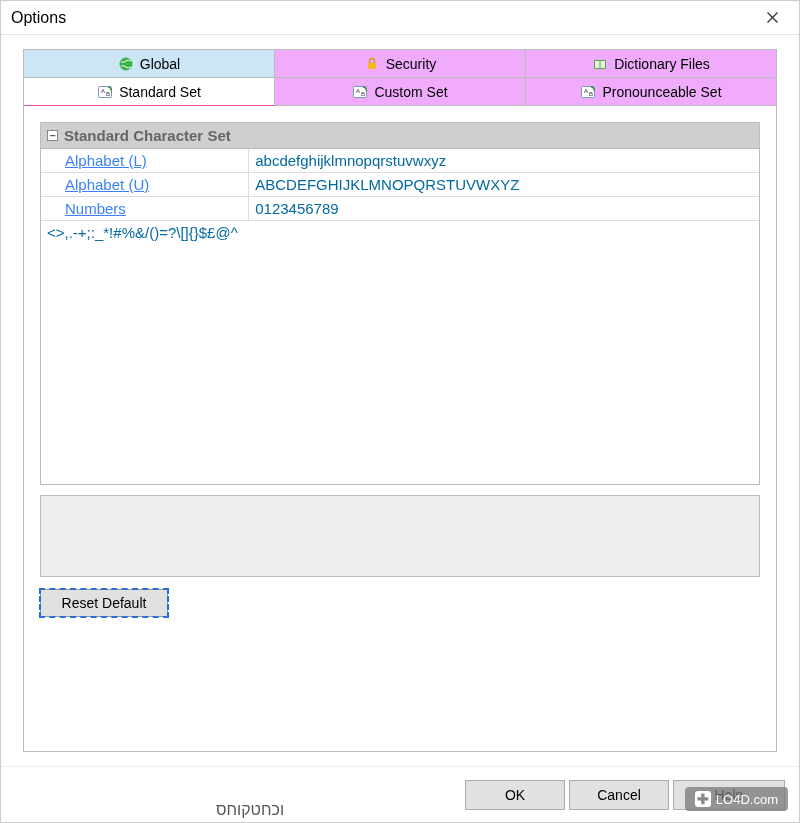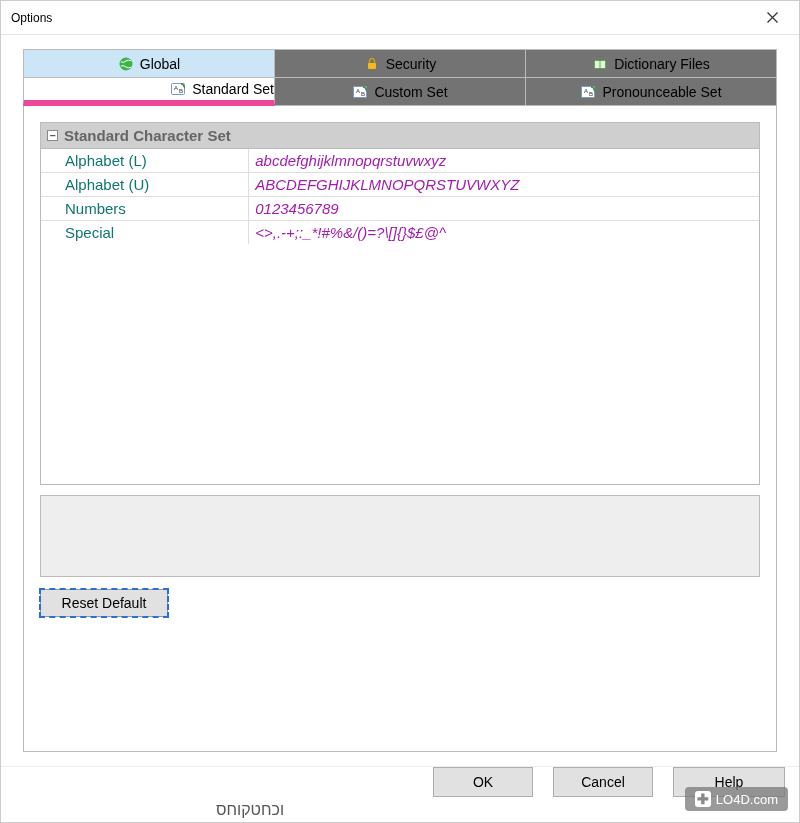--- a/index.html
+++ b/index.html
@@ -23,21 +23,21 @@
     }
     .titlebar {
       height: 34px;
       display: flex;
       align-items: center;
       justify-content: space-between;
       padding: 0 4px 0 10px;
       border-bottom: 1px solid #e5e5e5;
     }
     .titlebar-title {
-      font-size: 12px;
+      font-size: 16px;
       color: #000;
     }
     .close-btn {
       width: 46px;
       height: 30px;
       display: flex;
       align-items: center;
       justify-content: center;
       cursor: pointer;
     }
@@ -53,33 +53,32 @@
       height: 28px;
     }
     .tab {
       flex: 1;
       display: flex;
       align-items: center;
       justify-content: center;
       gap: 6px;
       border: 1px solid #bbb;
       border-bottom: none;
-      background: #737373;
+      background: #f0abfc;
       font-size: 14px;
       cursor: pointer;
       position: relative;
     }
     .tab + .tab { border-left: none; }
     .tab-row.row2 .tab { border-top: 1px solid #bbb; }
     .tab.selected {
       background: #fff;
-      border-bottom: 6px solid #ec4899;
+      border-bottom: 1px solid #ec4899;
       margin-bottom: -1px;
       z-index: 2;
-      justify-content: flex-end;
     }
     .tab.highlighted {
       background: #cde6f7;
     }
     .tab-icon { width: 16px; height: 16px; display:inline-flex; align-items:center; justify-content:center; }
     .tab-panel {
       border: 1px solid #bbb;
       background: #fff;
       flex: 1;
       padding: 16px 16px 16px 16px;
@@ -117,29 +116,29 @@
     .proprow {
       display: flex;
       border-bottom: 1px solid #ddd;
       font-size: 15px;
     }
     .proprow:last-child { border-bottom: none; }
     .propkey {
       width: 29%;
       padding: 3px 6px 3px 24px;
       border-right: 1px solid #ddd;
-      color: #0f766e;
+      color: #3b82f6;
+      text-decoration: underline;
     }
     .propval {
       flex: 1;
       padding: 3px 6px;
-      color: #a21caf;
+      color: #0369a1;
       white-space: nowrap;
       overflow: hidden;
-      font-style: italic;
     }
     .propgrid-body {
       height: 335px;
       overflow: auto;
       background: #fff;
     }
     .desc-panel {
       margin-top: 10px;
       border: 1px solid #bbb;
       background: #eee;
@@ -153,23 +152,23 @@
       border: 1px solid #999;
       outline: 2px dashed #2a6fd4;
       outline-offset: -1px;
       font-size: 14px;
       cursor: pointer;
       text-align: center;
     }
     .button-row {
       height: 56px;
       display: flex;
-      align-items: flex-start;
+      align-items: center;
       justify-content: flex-end;
-      gap: 20px;
+      gap: 4px;
       padding: 0 14px 0 0;
       border-top: 1px solid #eee;
     }
     .dlg-btn {
       width: 100px;
       height: 30px;
       background: #e1e1e1;
       border: 1px solid #adadad;
       font-size: 14px;
       cursor: pointer;
@@ -323,21 +322,20 @@
           </div>
           <div class="proprow">
             <div class="propkey">Alphabet (U)</div>
             <div class="propval">ABCDEFGHIJKLMNOPQRSTUVWXYZ</div>
           </div>
           <div class="proprow">
             <div class="propkey">Numbers</div>
             <div class="propval">0123456789</div>
           </div>
           <div class="proprow">
-            <div class="propkey">Special</div>
             <div class="propval">&lt;&gt;,.-+;:_*!#%&amp;/()=?\[]{}$£@^</div>
           </div>
         </div>
       </div>
       <div class="desc-panel"></div>
       <button class="reset-btn">Reset Default</button>
     </div>
   </div>
 
   <div class="button-row">

